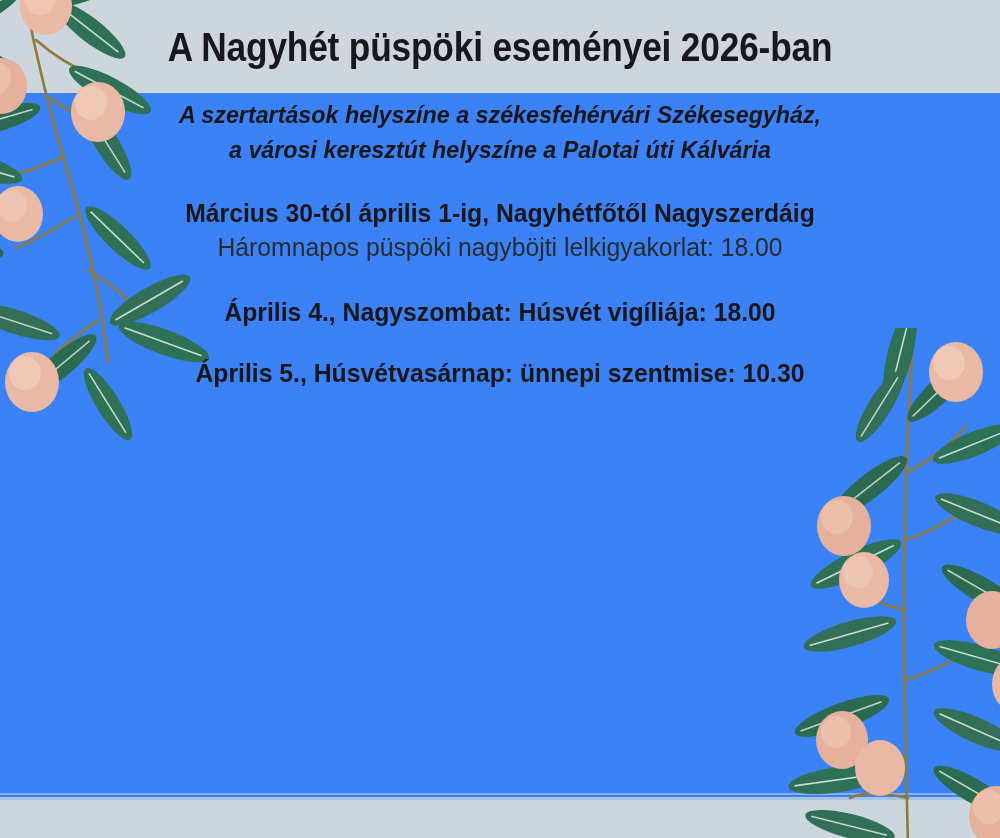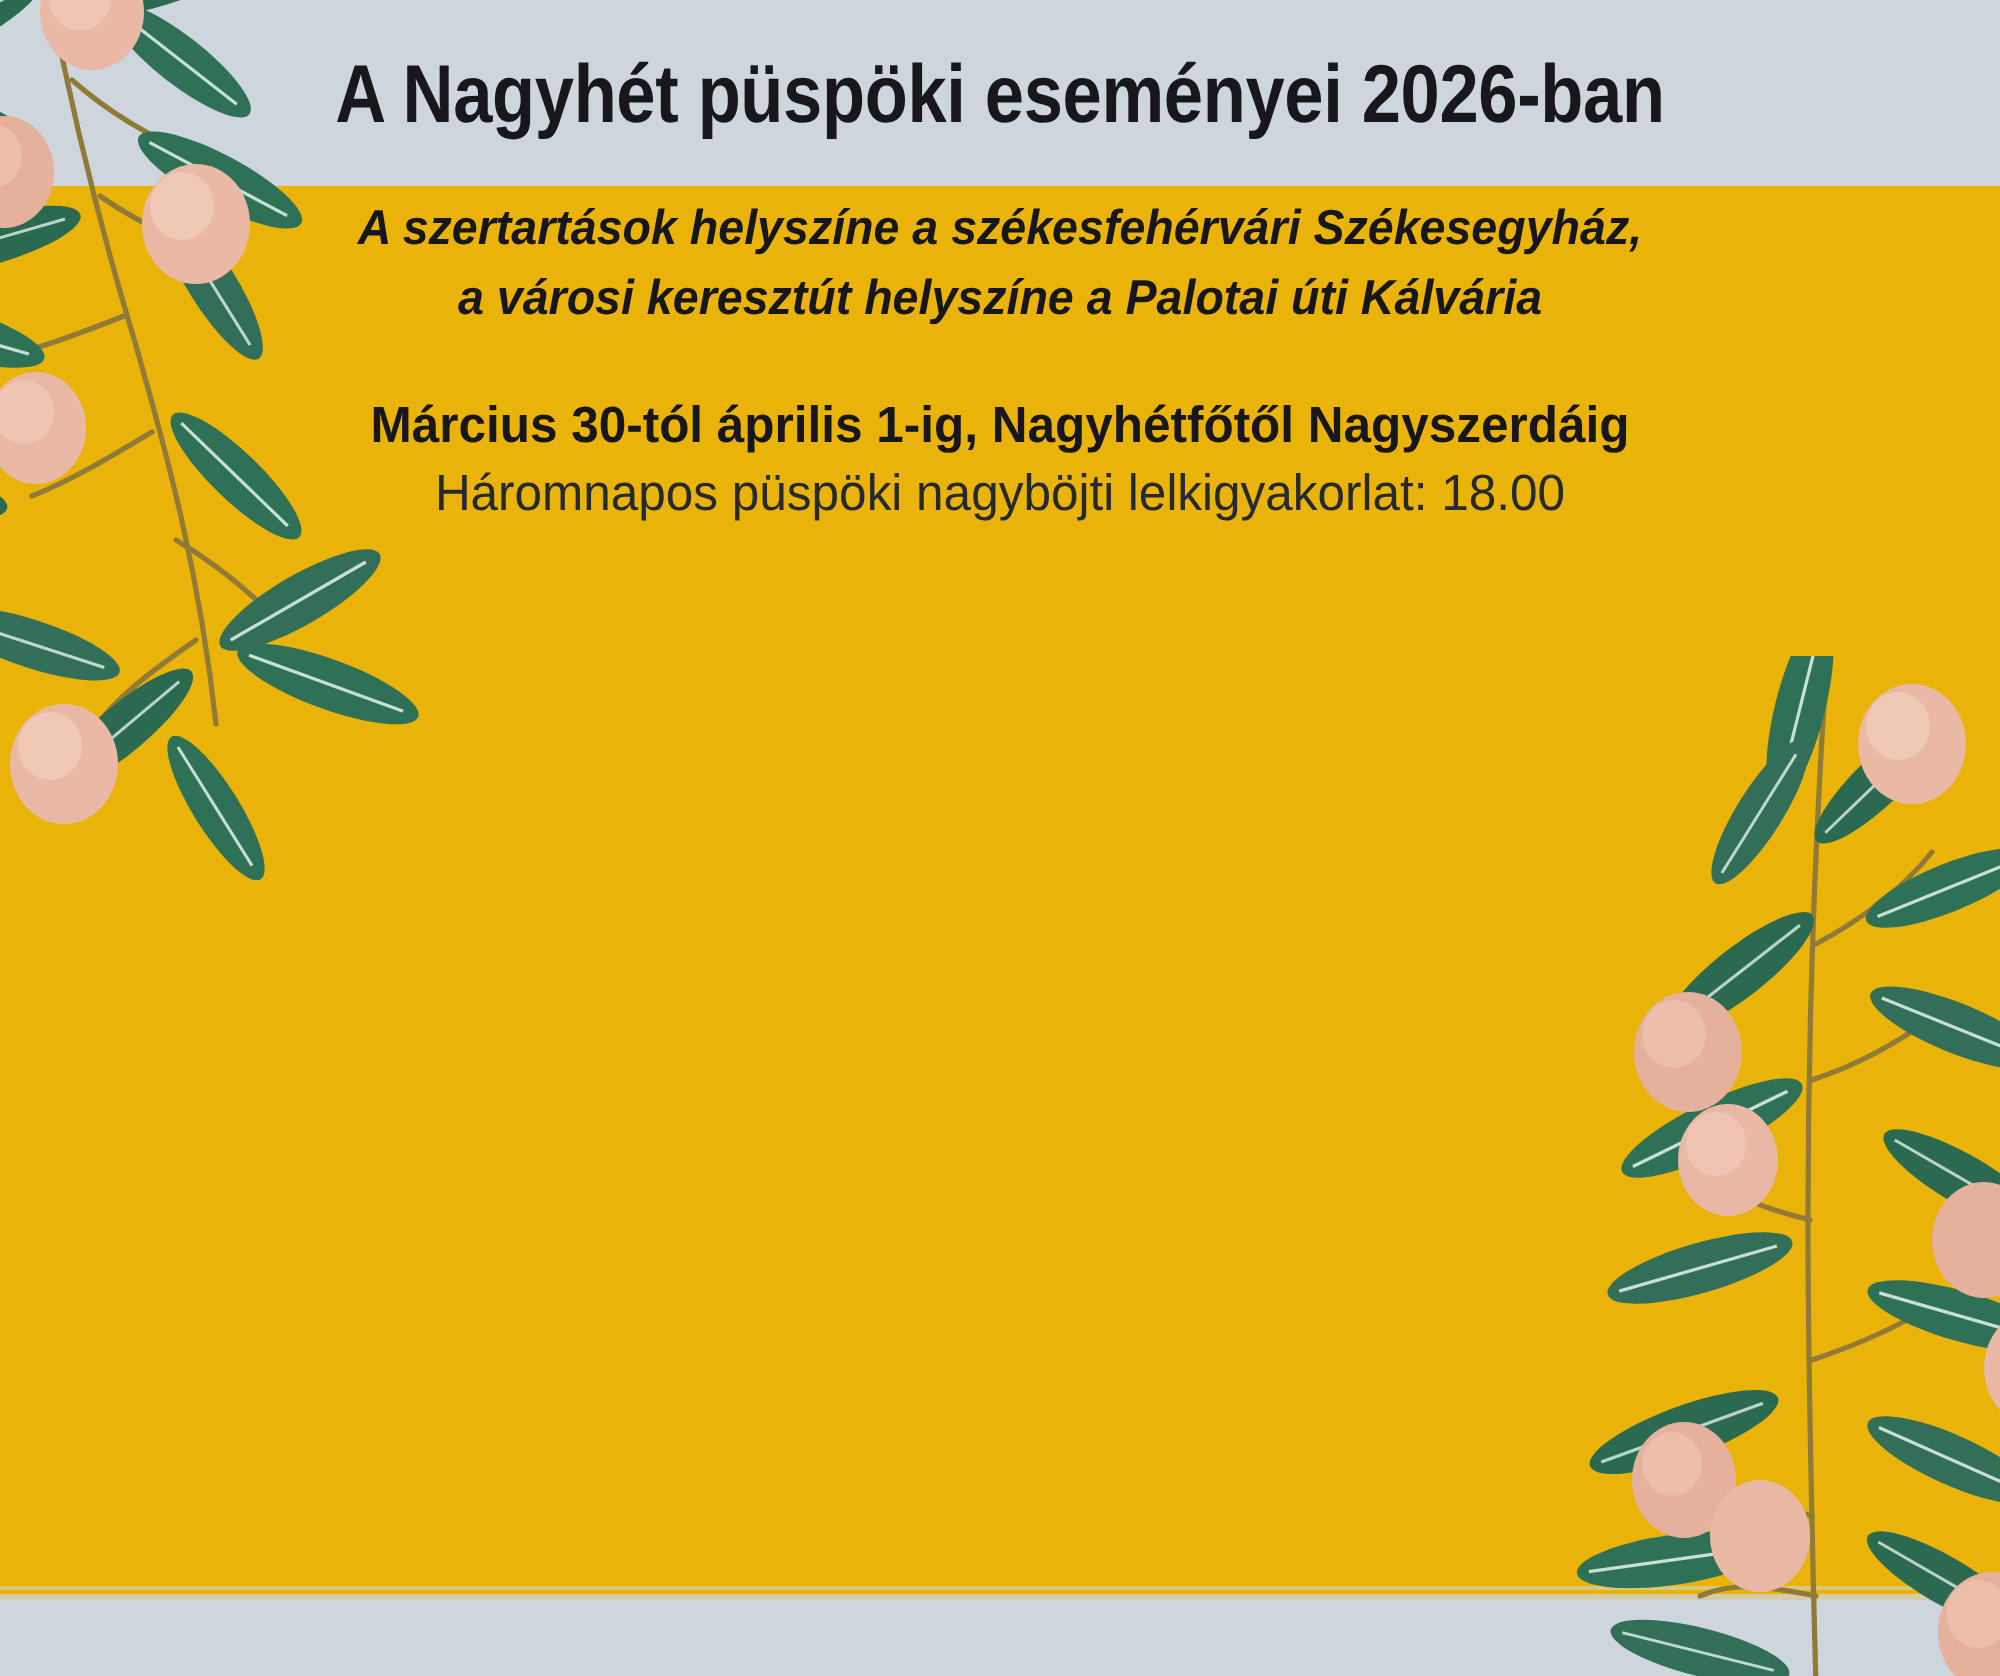--- a/index.html
+++ b/index.html
@@ -10,21 +10,21 @@
     width: 1000px;
     height: 838px;
     background: #ffffff;
     font-family: "Liberation Sans", sans-serif;
     overflow: hidden;
   }
   #poster {
     position: relative;
     width: 1000px;
     height: 838px;
-    background: #eab308;
+    background: #3b82f6;
     overflow: hidden;
   }
 
   
   .band {
     position: absolute;
     left: 0;
     width: 1000px;
     z-index: 1;
   }
@@ -358,17 +358,23 @@
     <ul id="events">
 
 
       <li class="event-block">
         <p class="event-heading">Március 30-tól április 1-ig, Nagyhétfőtől Nagyszerdáig</p>
         <p class="event-line">Háromnapos püspöki nagyböjti lelkigyakorlat: 18.00</p>
       </li>
 
 
 
-
+      <li class="event-block solo gap-lg">
+        <p class="event-heading">Április 4., Nagyszombat: Húsvét vigíliája: 18.00</p>
+      </li>
+
+      <li class="event-block solo">
+        <p class="event-heading">Április 5., Húsvétvasárnap: ünnepi szentmise: 10.30</p>
+      </li>
 
     </ul>
   </div>
 </div>
 
 </body></html>

